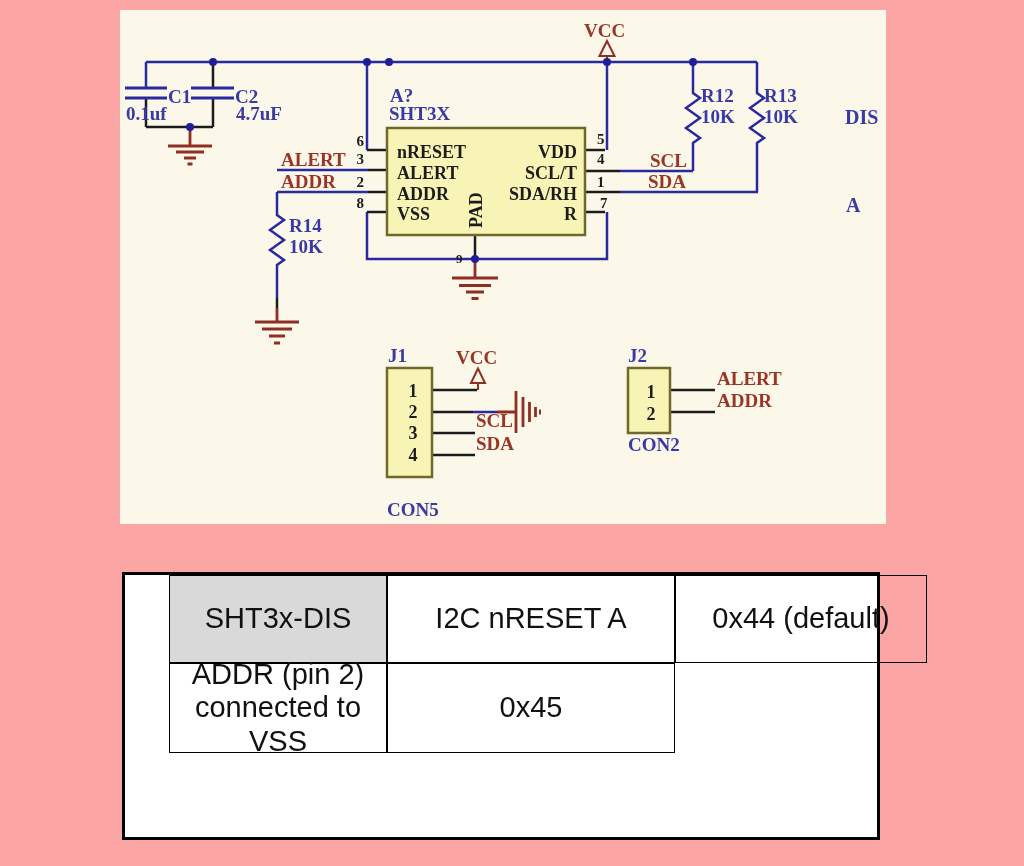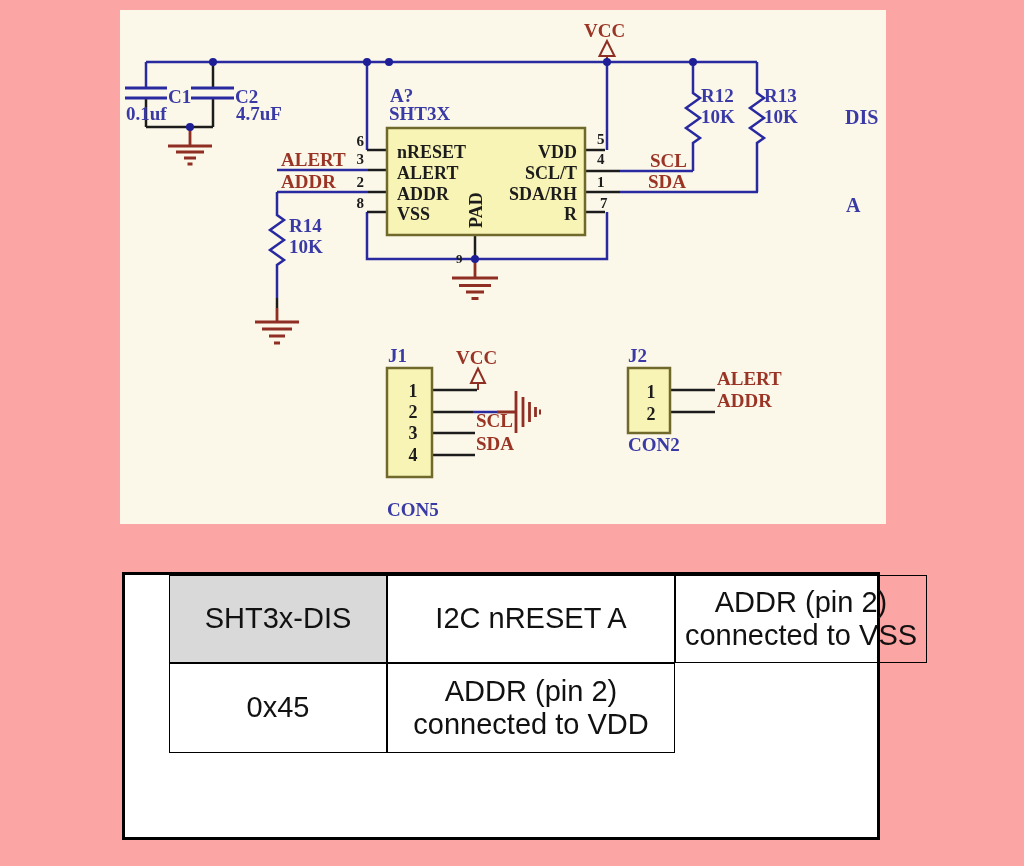--- a/index.html
+++ b/index.html
@@ -197,19 +197,19 @@
       <text class="t-red" x="717" y="385">ALERT</text>
       <text class="t-red" x="717" y="407">ADDR</text>
       <text class="t-blue" x="628" y="451">CON2</text>
     </g>
   </svg>
 
   <div id="addr-table">
     <div class="cell hcell">SHT3x-DIS</div>
 
     <div class="cell">I2C nRESET A</div>
+    <div class="cell">0x44 (default)</div>
     <div class="cell">ADDR (pin 2) connected to VSS</div>
 
     <div class="cell">0x45</div>
-    <div class="cell">ADDR (pin 2) connected to VDD</div>
   </div>
 
 </div>
 
 </body></html>

